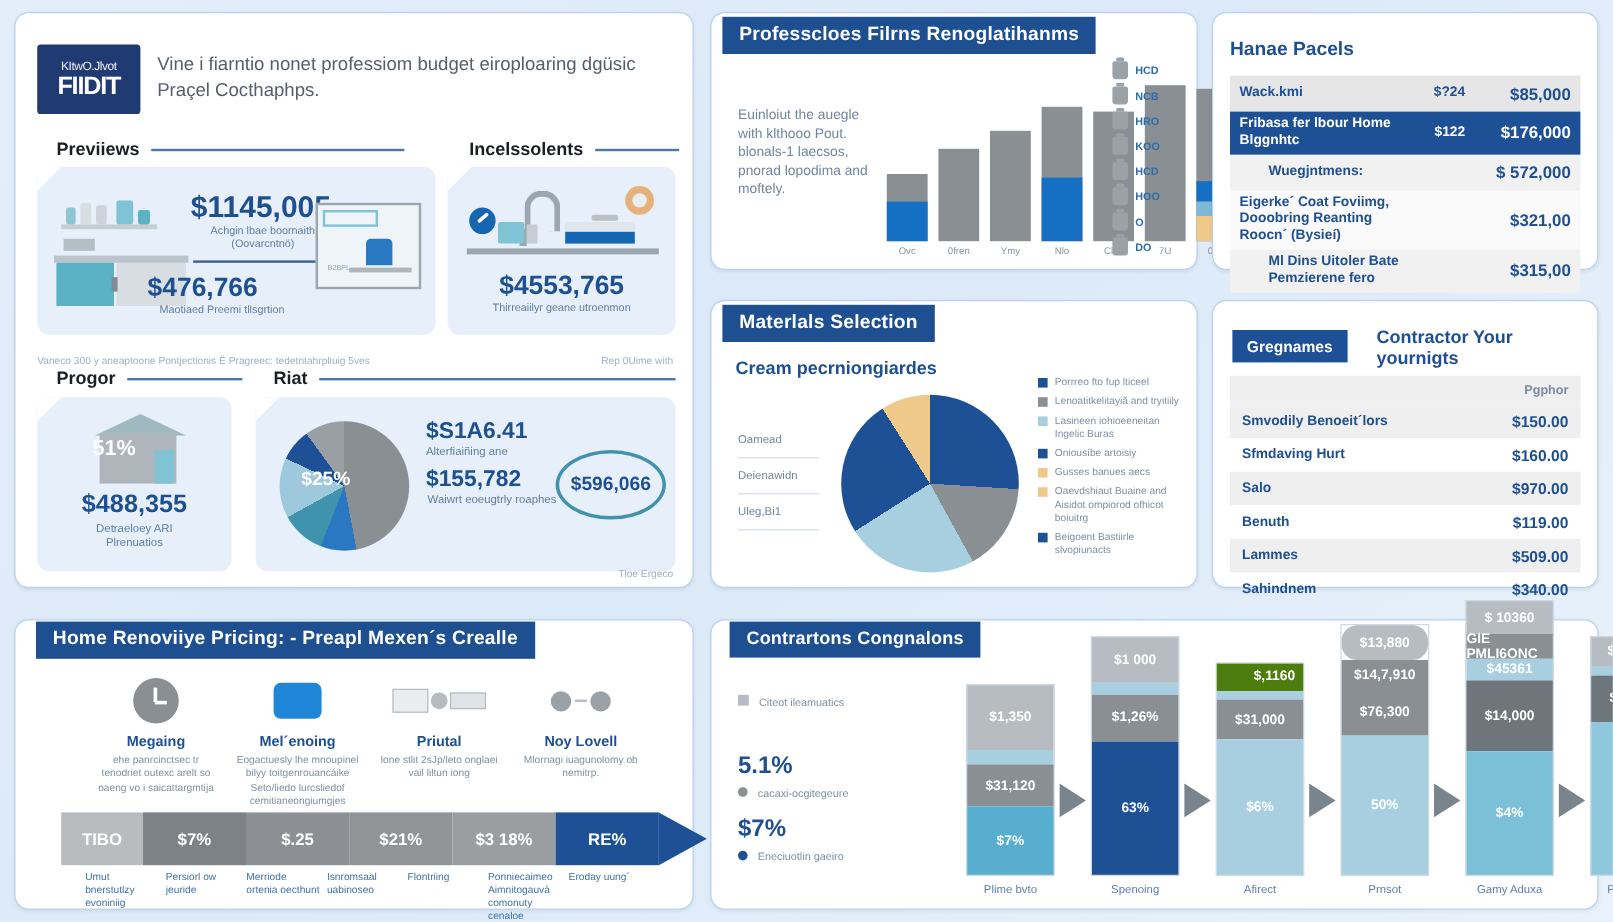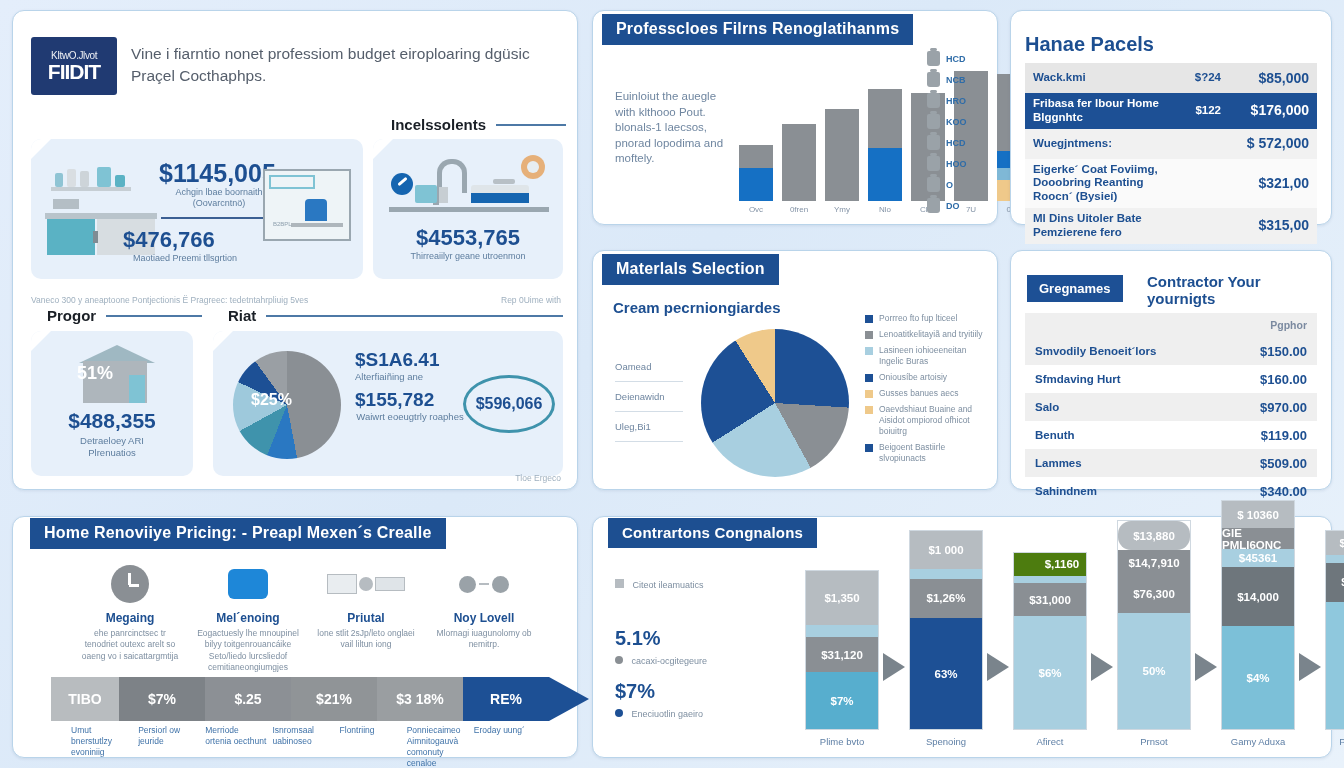--- a/index.html
+++ b/index.html
@@ -116,26 +116,26 @@
   .leg-ico:before{content:'';position:absolute;left:3px;top:-3px;width:7px;height:3px;background:#9aa2a8;border-radius:2px;}
 
   
   #panelC { left:1010px; top:10px; width:322px; height:215px; }
   .tbl { position:absolute; left:14px; right:14px; }
   .tr { display:flex; align-items:center; min-height:30px; }
   .td { padding:4px 8px; font-size:11.5px; color:#1d4f91; font-weight:bold; line-height:1.2; }
   .tr.grey { background:#e6e6e6; }
   .tr.navy { background:#1d5095; }
   .tr.navy .td { color:#ffffff; }
-  .tr.lite { background:#f1f1f1; }
+  .tr.lite { background:#f1f1f1;padding-left:24px; }
   .tr.plain{ background:#fafafa; }
   .c-name{ flex:1; }
   .c-mid { width:52px; text-align:right; }
   .c-val { width:88px; text-align:right; font-size:14px; }
-  .tbl-title{position:absolute;font-size:20px;font-weight:bold;color:#1d4f91;}
+  .tbl-title{position:absolute;font-size:16px;font-weight:bold;color:#1d4f91;}
 
   
   #panelD { left:592px; top:250px; width:406px; height:240px; }
   .d-sub{position:absolute;font-size:15px;font-weight:bold;color:#1d4f91;}
   .d-leftlabels{position:absolute;font-size:9.5px;color:#6f86a0;}
   .d-leftlabels div{border-bottom:1px solid #d3dde6;padding-bottom:9px;margin-bottom:9px;}
   .d-leg{position:absolute;display:flex;flex-direction:column;gap:5px;width:118px;}
   .d-leg-row{display:flex;gap:6px;font-size:8.5px;color:#7e8fa1;line-height:1.3;}
   .d-sw{width:8px;height:8px;flex:0 0 8px;margin-top:2px;}
 
@@ -180,20 +180,24 @@
 
   <div class="card" id="panelA">
 
     <div class="logo-box">
       <div class="logo-top">KItwO.Jlvot</div>
       <div class="logo-main">FIIDIT</div>
     </div>
 
     <div class="hero-lede">Vine i fiarntio nonet professiom budget eiroploaring dgüsic Praçel Cocthaphps.</div>
 
+    <div class="sec-head" style="left:34px;top:105px;width:290px;">
+      <span>Previiews</span>
+      <span class="rule"></span>
+    </div>
     <div class="sec-head" style="left:378px;top:105px;width:175px;">
       <span>Incelssolents</span>
       <span class="rule"></span>
     </div>
 
     <div class="mini-card" style="left:18px;top:128px;width:332px;height:140px;">
       <div class="dogear"></div>
 
       <div class="kitchen" style="left:14px;top:22px;width:120px;height:100px;">
         <div class="k-shelf" style="left:6px;top:26px;width:80px;height:4px;"></div>

